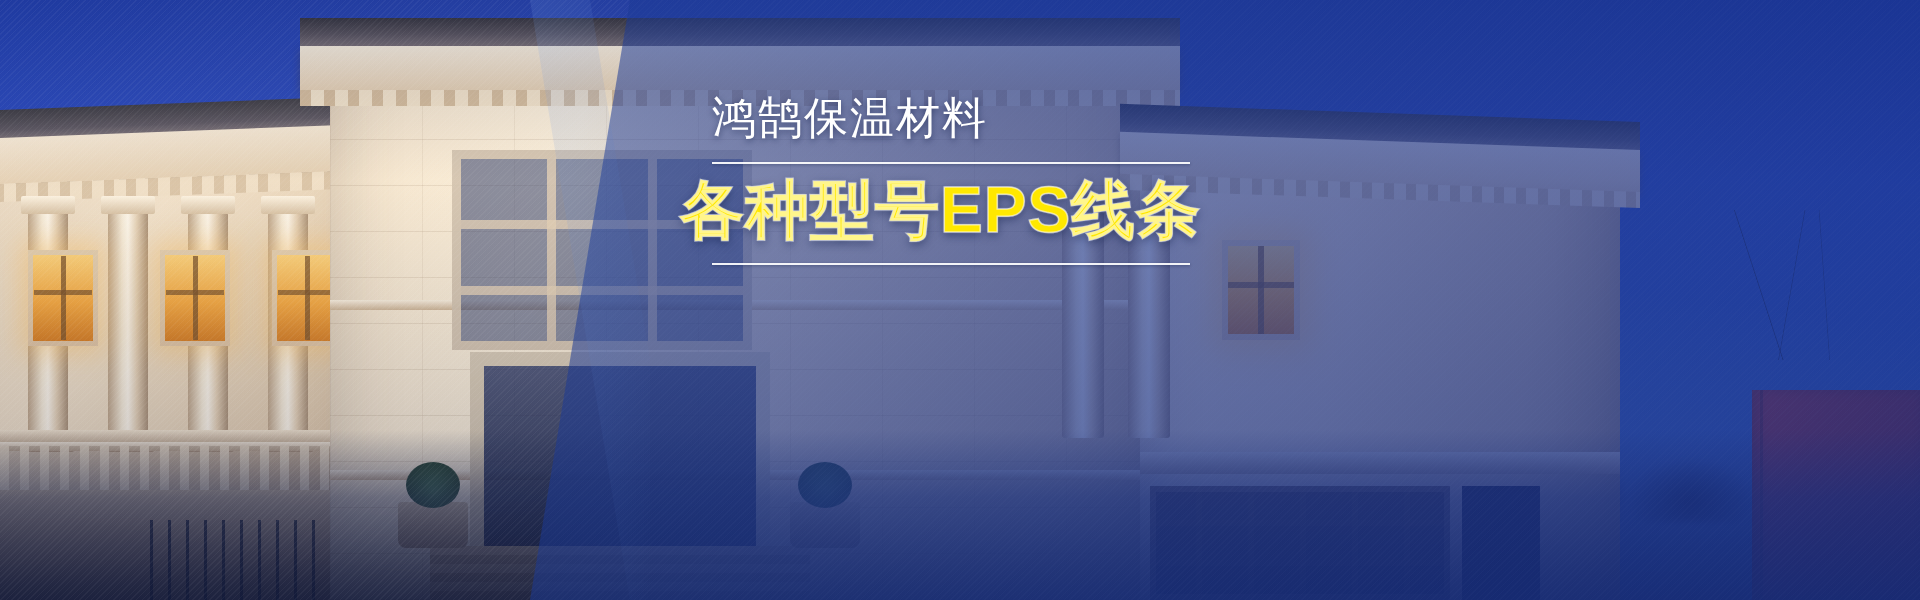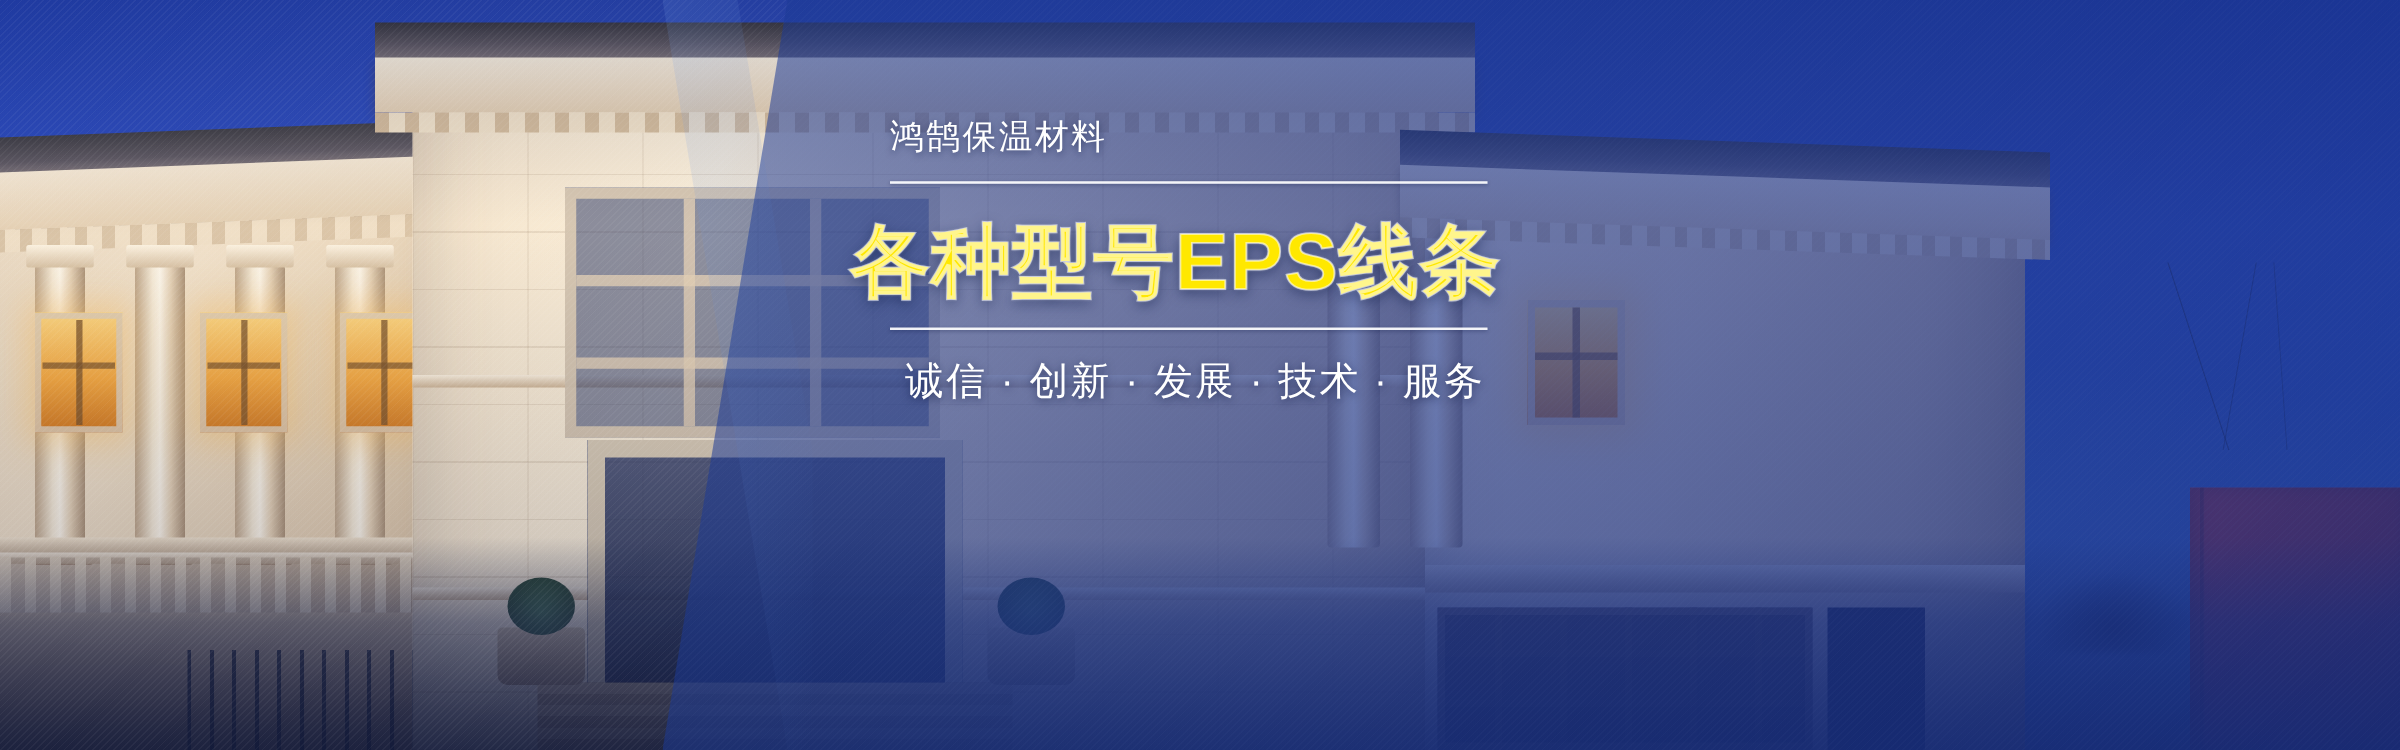--- a/index.html
+++ b/index.html
@@ -290,38 +290,38 @@
     clip-path:polygon(0 0, 60px 0, 160px 100%, 100px 100%);
   }
 
   
   .copy{
     position:absolute; left:680px; top:96px; width:640px;
   }
 
   .brand{
     color:#ffffff;
-    font-size:27px;
+    font-size:44px;
     letter-spacing:2px;
     line-height:1;
     margin-left:32px;
     text-shadow:0 2px 6px rgba(10,20,60,.55);
     white-space:nowrap;
   }
 
   .rule{
     height:2px; width:478px;
     background:rgba(255,255,255,.92);
     margin:22px 0 0 32px;
     box-shadow:0 1px 3px rgba(10,20,60,.35);
   }
   .rule-bottom{ margin-top:18px; }
 
   .headline{
-    margin-top:28px;
+    margin-top:12px;
     color:#ffe800;
     font-size:64px;
     font-weight:bold;
     line-height:1.08;
     letter-spacing:1px;
     white-space:nowrap;
     text-shadow:
       0 0 2px rgba(255,255,255,.75),
       0 3px 10px rgba(12,26,70,.55);
     -webkit-text-stroke:1.5px rgba(255,255,255,.55);
@@ -410,16 +410,15 @@
     <div class="brand">鸿鹄保温材料</div>
 
     <div class="rule"></div>
 
     <div class="headline">
       <div class="line1">各种型号EPS线条</div>
     </div>
 
     <div class="rule rule-bottom"></div>
 
-    <div class="slogan">诚信 · 创新 · 发展 · 技术 · 服务</div>
   </div>
 
 </div>
 
 </body></html>

